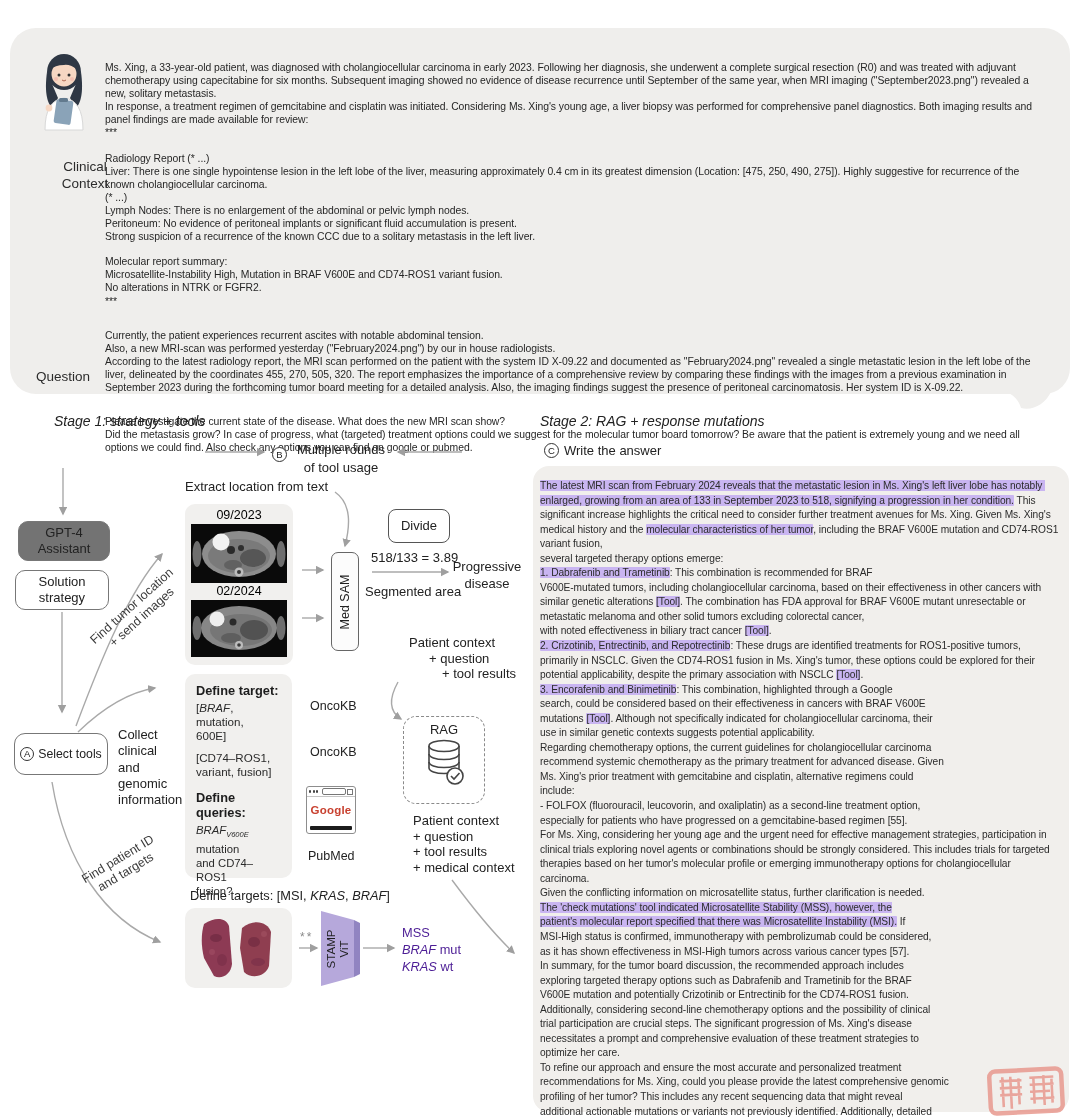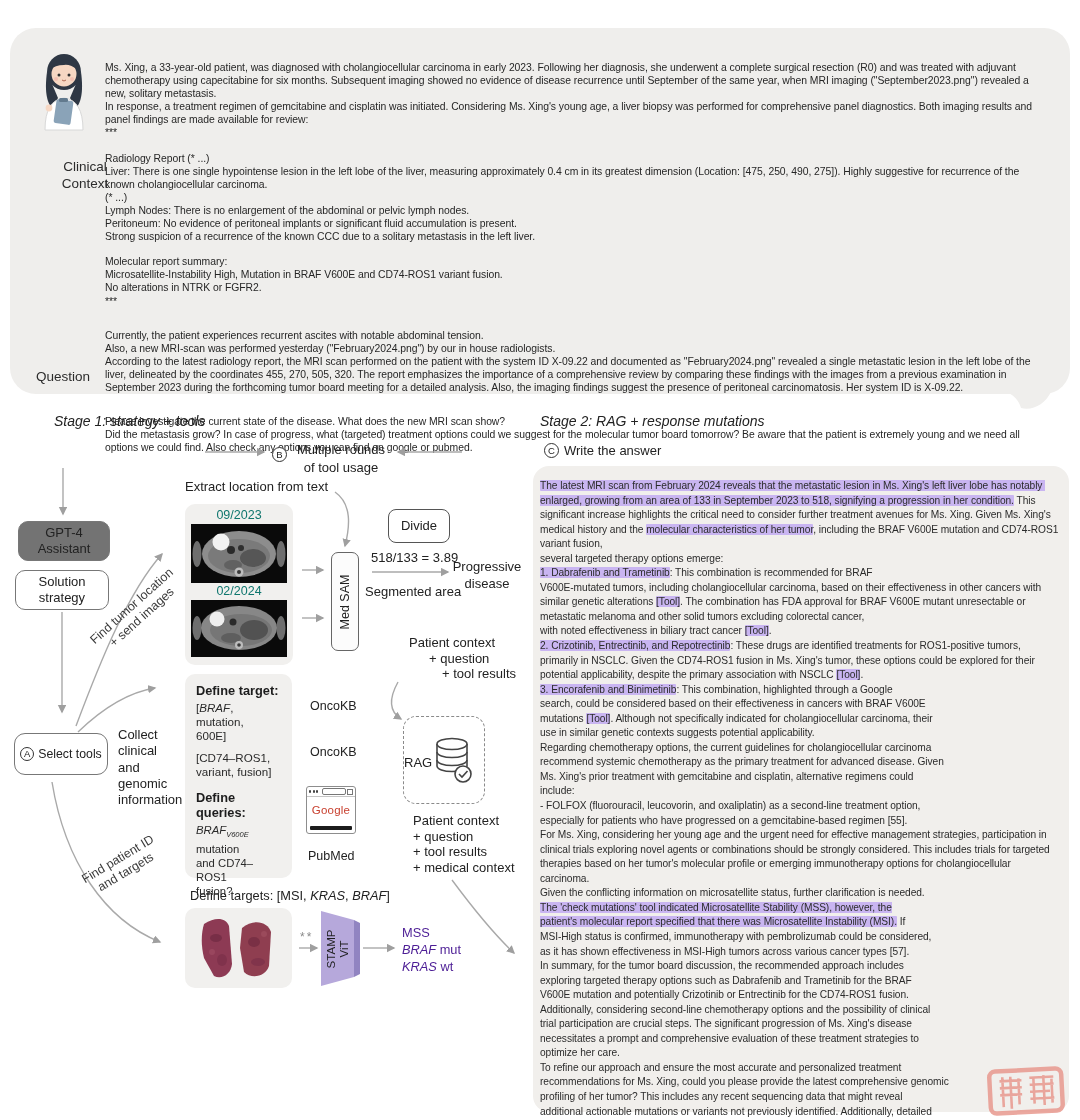--- a/index.html
+++ b/index.html
@@ -20,38 +20,38 @@
   .stage-title{font-size:14px;font-style:italic;color:#222;}
   
   .fbox{border:1.2px solid #777;border-radius:10px;background:#fff;display:flex;align-items:center;justify-content:center;
         text-align:center;font-size:13px;line-height:16px;color:#222;}
   .badge{width:15px;height:15px;border:1.2px solid #333;border-radius:50%;display:inline-flex;align-items:center;
          justify-content:center;font-size:9.5px;color:#222;background:#fff;box-sizing:border-box;flex:0 0 auto;}
   .flow-label{font-size:13px;color:#222;}
   .rot{transform-origin:center;text-align:center;font-size:12.5px;line-height:15px;color:#3a3a3a;}
   .gray-panel{background:#f1f0ee;border-radius:10px;}
   .mri-panel{left:185px;top:504px;width:108px;height:161px;display:flex;flex-direction:column;align-items:center;padding-top:3px;box-sizing:border-box;}
-  .mri-date{font-size:12.5px;color:#0f766e;margin:1px 0 2px 0;}
+  .mri-date{font-size:12.5px;color:#000000;margin:1px 0 2px 0;}
   .vtext{position:absolute;left:50%;top:50%;transform:translate(-50%,-50%) rotate(-90deg);white-space:pre;text-align:center;}
   .medsam{left:331px;top:552px;width:26px;height:97px;border:1.2px solid #666;border-radius:7px;background:#fcfcfc;}
   .medsam .vtext{font-size:12.5px;color:#222;}
   .divide{left:388px;top:509px;width:60px;height:32px;border-radius:8px;border:1.2px solid #555;}
   .ragbox{left:403px;top:716px;width:80px;height:86px;border:1.4px dashed #8a8a8a;border-radius:13px;
-          display:flex;flex-direction:row;align-items:center;background:#fff;}
+          display:flex;flex-direction:column;align-items:center;background:#fff;}
   .ctx-lines div{font-size:13px;line-height:15.7px;color:#222;}
   .define-box{left:185px;top:674px;width:107px;height:204px;padding:9px 11px;box-sizing:border-box;}
   .def-title{font-size:12.8px;font-weight:600;color:#1c1c1c;}
   .def-small{font-size:11.6px;line-height:14px;color:#2a2a2a;white-space:pre-line;}
   .tool-label{font-size:12.5px;color:#222;}
   .browser{left:306px;top:786px;width:50px;height:48px;border:1.4px solid #8d8d8d;border-radius:3px;background:#fff;box-sizing:border-box;}
   .b-top{height:9px;border-bottom:1px solid #c5c5c5;display:flex;align-items:center;padding:0 2px;gap:1.5px;}
   .b-dot{width:2.2px;height:2.2px;border-radius:50%;background:#444;}
   .b-pill{width:22px;height:4.5px;border:0.8px solid #777;border-radius:2px;margin-left:2px;background:#fff;}
   .b-sq{width:4px;height:4px;border:0.8px solid #777;margin-left:auto;}
-  .b-logo{font-size:11.5px;font-weight:400;text-align:center;margin-top:7px;letter-spacing:0.2px;}
+  .b-logo{font-size:11.5px;font-weight:700;text-align:center;margin-top:7px;letter-spacing:0.2px;}
   .b-bottom{position:absolute;left:3px;right:3px;bottom:3px;height:4.5px;background:#1c1c1c;border-radius:1px;}
   .hist-box{left:185px;top:908px;width:107px;height:80px;display:flex;align-items:center;justify-content:center;}
   .stars{left:300px;top:930px;font-size:12px;color:#8a8a8a;letter-spacing:2px;}
   .stamp-wrap{left:321px;top:911px;width:40px;height:75px;}
   .stamp-wrap .vtext{font-size:11.5px;line-height:13px;color:#1e1e1e;}
   .results{left:402px;top:924px;font-size:12.8px;line-height:17px;color:#4c1d95;white-space:pre-line;}
   
   .answer-card{left:533px;top:466px;width:536px;height:646px;background:#f1efec;border-radius:16px;box-sizing:border-box;
                padding:13px 8px 10px 7px;}
   .answer-text{font-size:10.2px;line-height:14.55px;letter-spacing:-0.06px;color:#2b2b2b;white-space:pre-wrap;}

